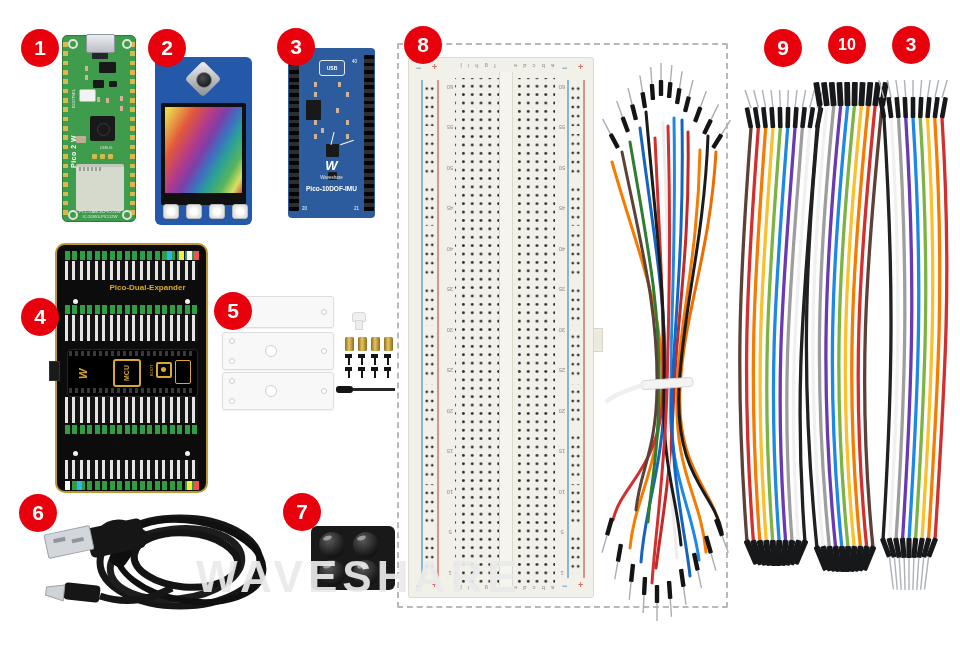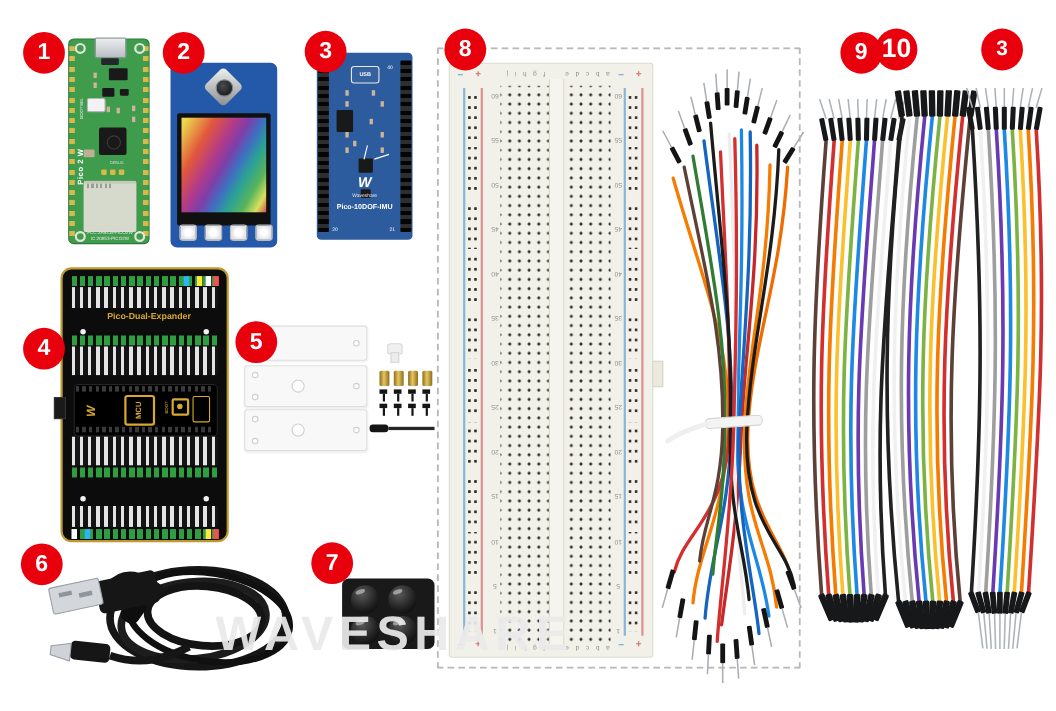--- a/index.html
+++ b/index.html
@@ -455,21 +455,21 @@
     <div class="tinytxt" style="left:0;top:137px;width:87px;text-align:center;font-size:6.5px;font-weight:bold;">Pico-10DOF-IMU</div>
   </div>
 
   <div class="expander">
     <div class="pinrow" style="top:6px;"></div>
     <div class="lblrow" style="top:16px;height:19px;"></div>
     <div class="acc" style="left:110px;top:6px;background:#29b6f6;"></div>
     <div class="acc" style="left:122px;top:6px;background:#ffeb3b;"></div>
     <div class="acc" style="left:130px;top:6px;background:#fff;"></div>
     <div class="acc" style="left:137px;top:6px;background:#ef5350;"></div>
-    <div class="tinytxt" style="left:4px;top:38px;width:149px;text-align:center;font-size:8px;font-weight:bold;color:#d8a92c;">Pico-Dual-Expander</div>
+    <div class="tinytxt" style="left:16px;top:38px;width:149px;text-align:center;font-size:8px;font-weight:bold;color:#d8a92c;">Pico-Dual-Expander</div>
     <div class="wdot" style="left:16px;top:54px;"></div>
       <div class="wdot" style="left:128px;top:54px;"></div>
     <div class="pinrow" style="top:60px;"></div>
     <div class="lblrow" style="top:70px;height:26px;"></div>
     <div class="abs" style="left:10px;top:104px;width:129px;height:46px;background:#000;border:1px solid #242424;border-radius:4px;"></div>
     <div class="abs" style="left:12px;top:106px;width:125px;height:5px;background:repeating-linear-gradient(90deg,#3a3a3a 0 3px,#000 3px 6px);"></div>
     <div class="abs" style="left:12px;top:143px;width:125px;height:5px;background:repeating-linear-gradient(90deg,#3a3a3a 0 3px,#000 3px 6px);"></div>
     <div class="tinytxt" style="left:20px;top:134px;font-size:11px;font-weight:bold;font-style:italic;color:#d8a92c;transform:rotate(-90deg);transform-origin:left top;">W</div>
     <div class="abs" style="left:56px;top:114px;width:24px;height:24px;border:2px solid #d8a92c;border-radius:3px;color:#d8a92c;font-size:7px;font-weight:bold;text-align:center;line-height:24px;transform:rotate(-90deg);">MCU</div>
     <div class="tinytxt" style="left:92px;top:131px;font-size:4px;color:#d8a92c;transform:rotate(-90deg);transform-origin:left top;">BOOT</div>
@@ -534,16 +534,16 @@
 
   <div class="badge" style="left:21px;top:29px;">1</div>
   <div class="badge" style="left:148px;top:29px;">2</div>
   <div class="badge" style="left:277px;top:28px;">3</div>
   <div class="badge" style="left:21px;top:298px;">4</div>
   <div class="badge" style="left:214px;top:292px;">5</div>
   <div class="badge" style="left:19px;top:494px;">6</div>
   <div class="badge" style="left:283px;top:493px;">7</div>
   <div class="badge" style="left:404px;top:26px;">8</div>
   <div class="badge" style="left:764px;top:29px;">9</div>
-  <div class="badge" style="left:796px;top:26px;font-size:24px;">10</div>
+  <div class="badge" style="left:828px;top:26px;font-size:16px;">10</div>
   <div class="badge" style="left:892px;top:26px;font-size:19px;">3</div>
 
 </div>
 
 </body></html>

